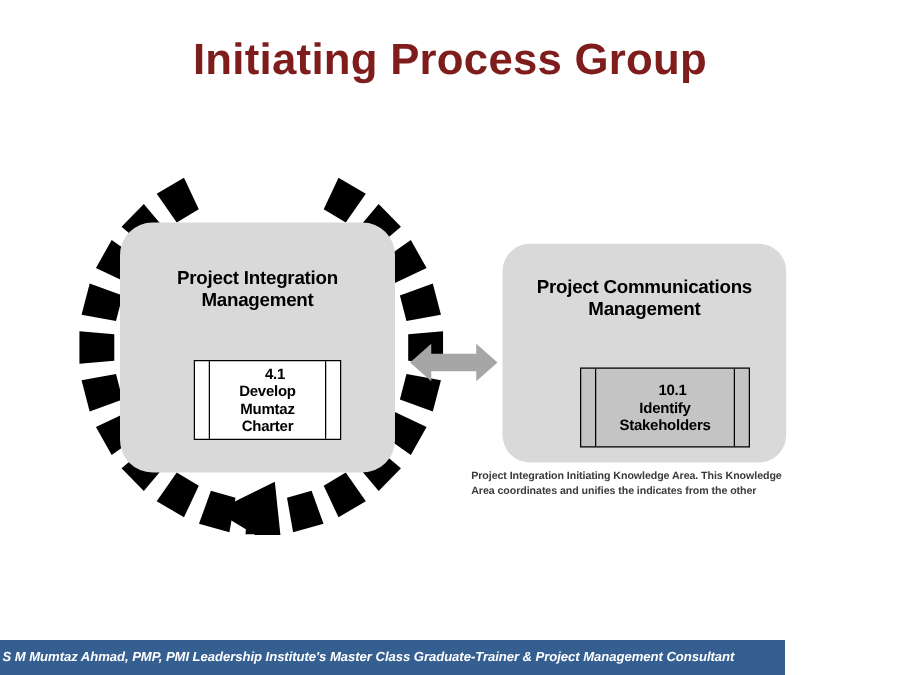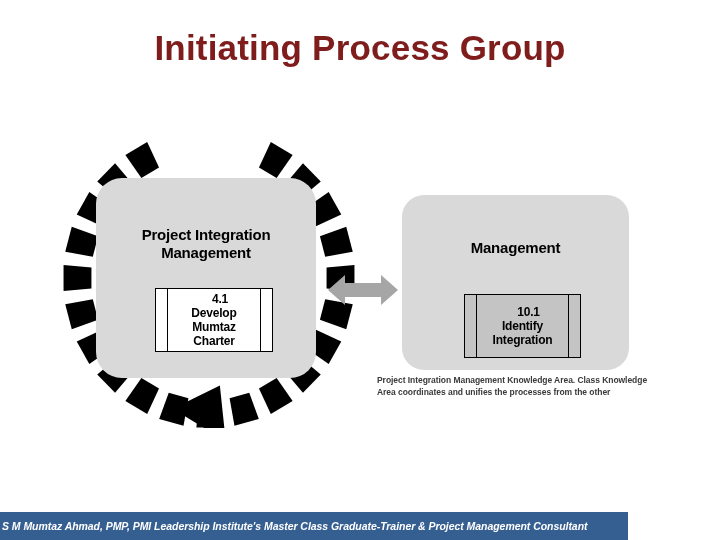--- a/index.html
+++ b/index.html
@@ -74,21 +74,21 @@
     position: absolute;
     left: 0;
     width: 100%;
     text-align: center;
     font-size: 15px;
     font-weight: bold;
     color: #000000;
     line-height: 18px;
     letter-spacing: -0.2px;
   }
-  .ka-box-left .ka-title { top: 48px; }
+  .ka-box-left .ka-title { top: 36px; }
   .ka-box-right .ka-title { top: 26px; }
 
   
   .process-box {
     position: absolute;
     border: 1.5px solid #000000;
     box-sizing: border-box;
   }
   .process-box .divider {
     position: absolute;
@@ -117,21 +117,21 @@
   .process-left {
     left: 59px;
     top: 110px;
     width: 118px;
     height: 64px;
     background: #ffffff;
   }
   .process-right {
     left: 62px;
     top: 99px;
-    width: 117px;
+    width: 136px;
     height: 64px;
     background: #c4c4c4;
   }
 
   
   .link-arrow {
     position: absolute;
     left: 328px;
     top: 160px;
     width: 70px;
@@ -224,37 +224,37 @@
       </div>
     </div>
   </div>
 
   <svg class="link-arrow" viewBox="0 0 70 40">
     <polygon points="0,20 17,5 17,13 53,13 53,5 70,20 53,35 53,27 17,27 17,35" fill="#a6a6a6"></polygon>
   </svg>
 
   <div class="ka-box-right">
     <div class="ka-title">
-      <br>
+      <span>Project Communications</span><br>
       <span>Management</span>
     </div>
 
     <div class="process-box process-right">
       <div class="divider left"></div>
       <div class="divider right"></div>
       <div class="ptext">
         <span class="pnum">10.1</span>
         <span>Identify</span><br>
-        <span>Integration</span>
+        <span>Stakeholders</span>
       </div>
     </div>
   </div>
 
   <div class="caption">
-    <span>Project Integration Management Knowledge Area. Class Knowledge</span>
-    <span>Area coordinates and unifies the processes from the other</span>
+    <span>Project Integration Initiating Knowledge Area. This Knowledge</span>
+    <span>Area coordinates and unifies the indicates from the other</span>
   </div>
 
 </div>
 
 <div class="footer-bar">
   <div class="footer-text">S M Mumtaz Ahmad, PMP, PMI Leadership Institute's Master Class Graduate-Trainer &amp; Project Management Consultant</div>
 </div>
 
 </body></html>

